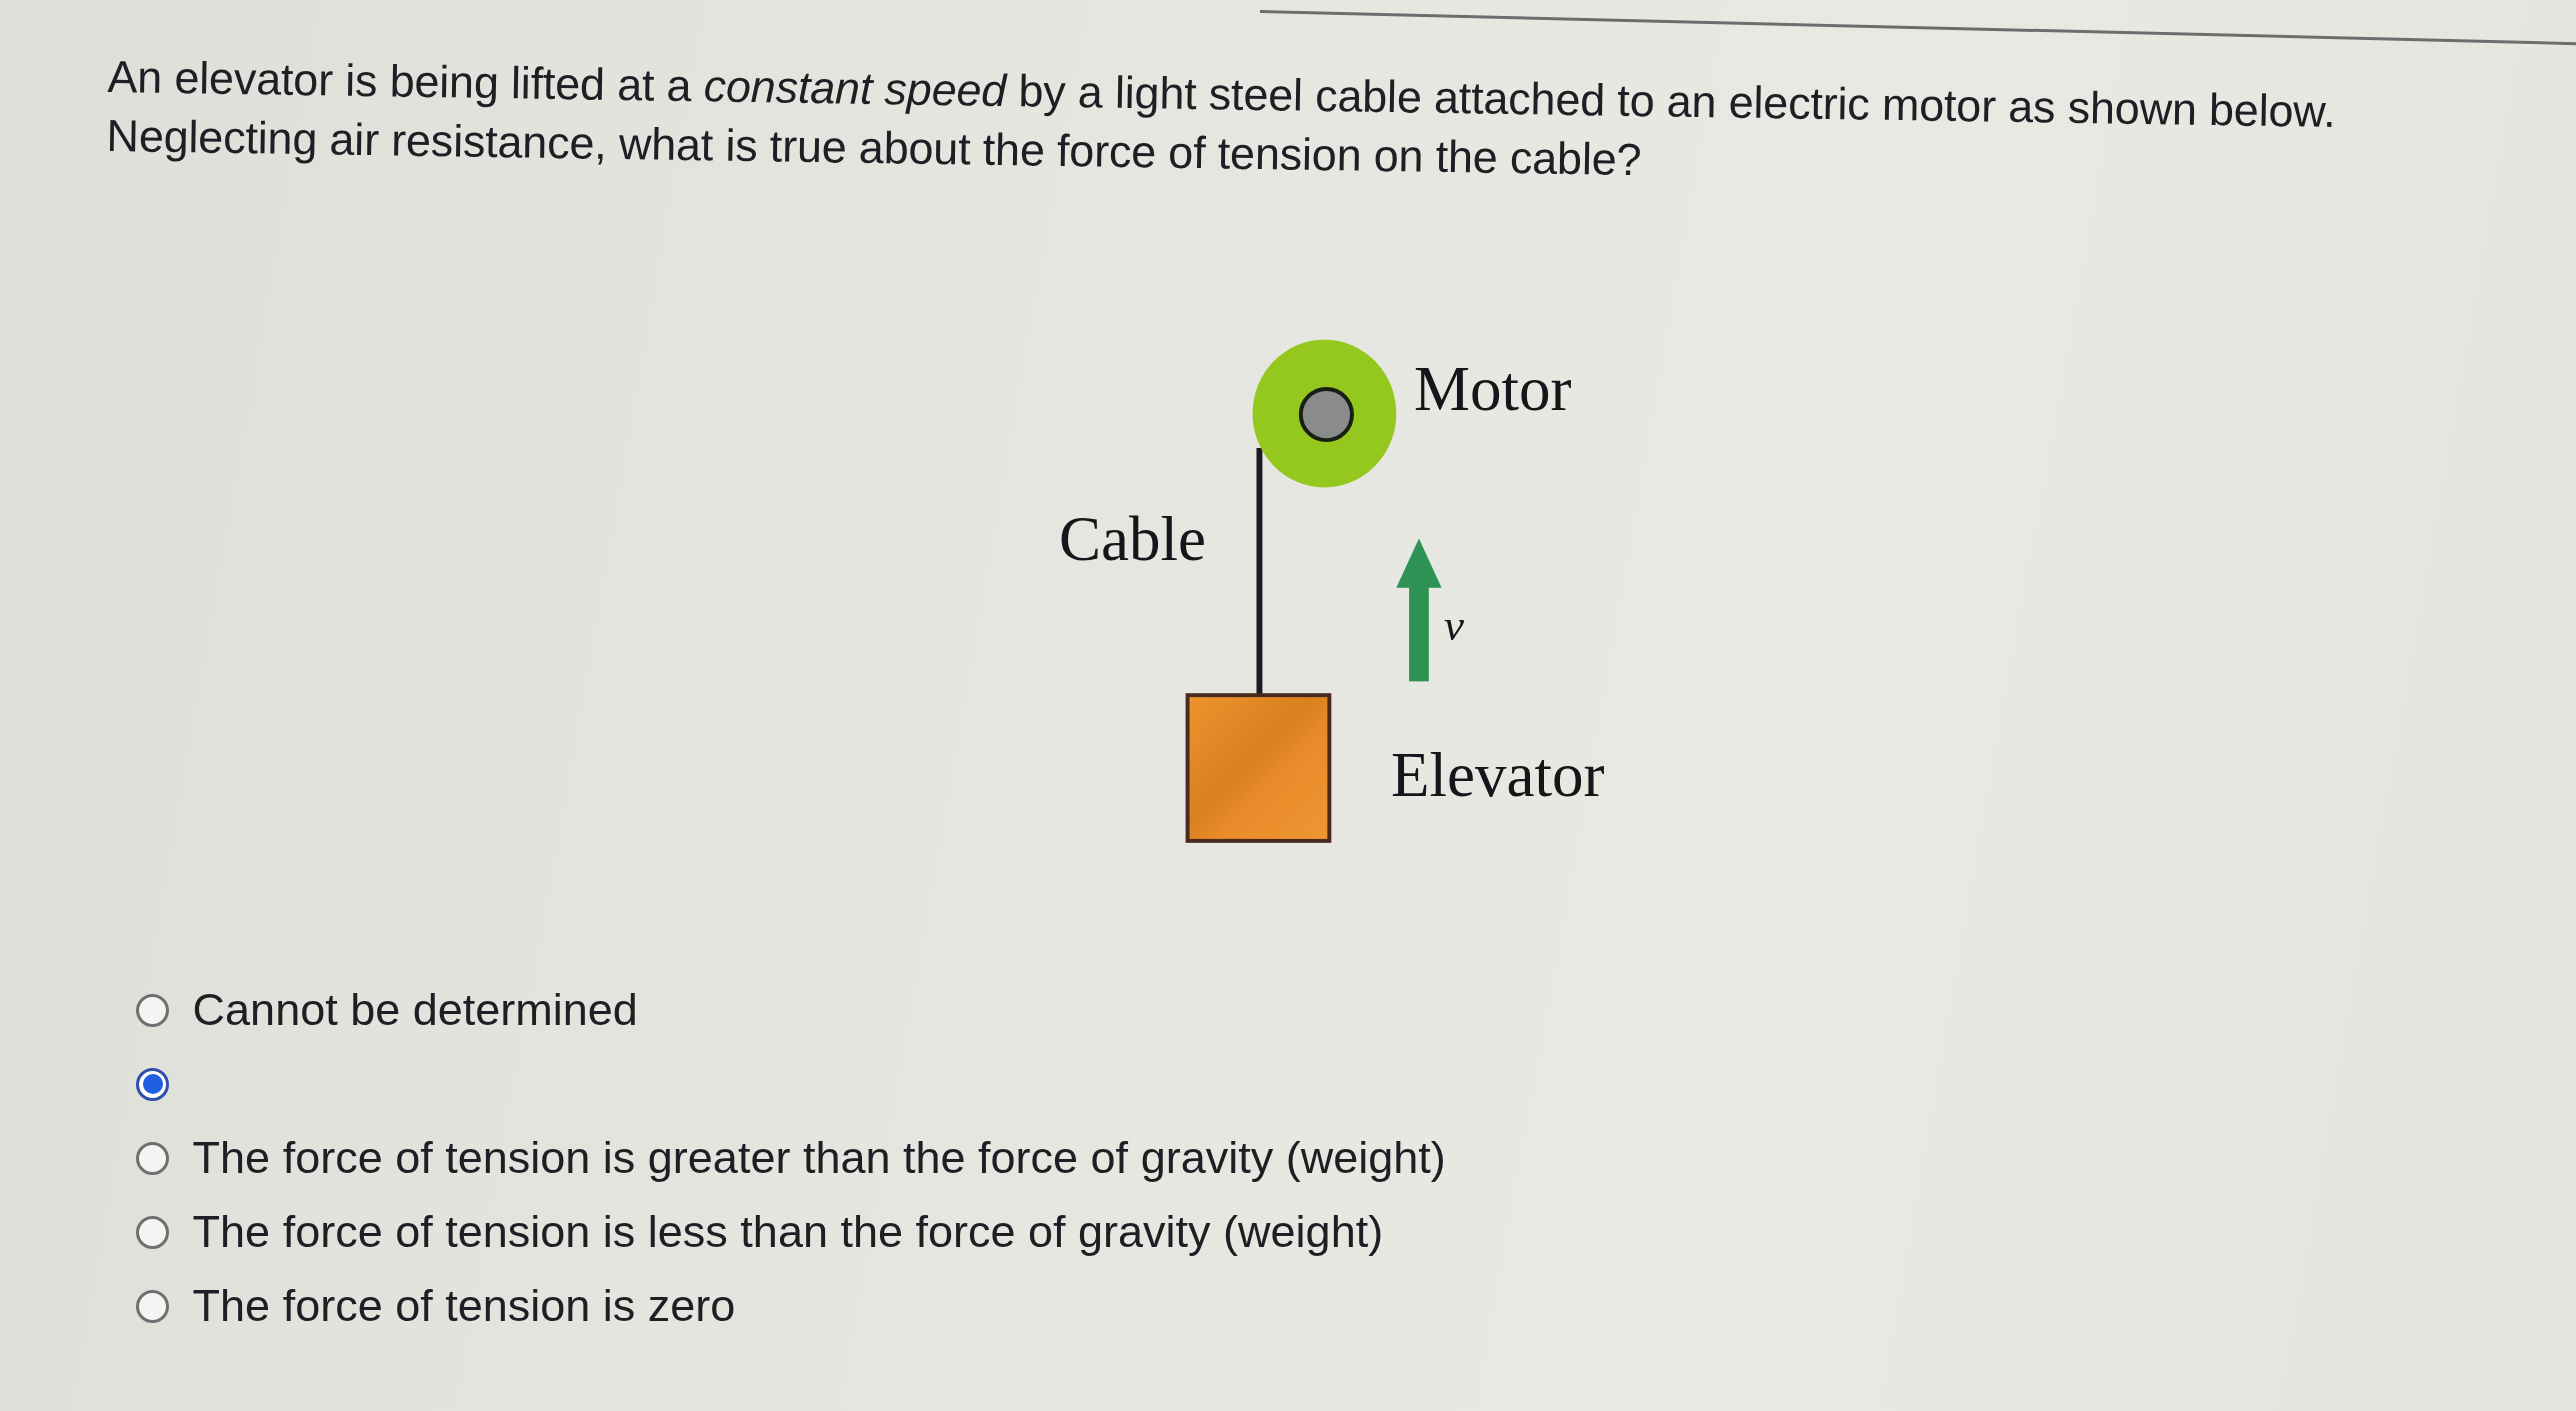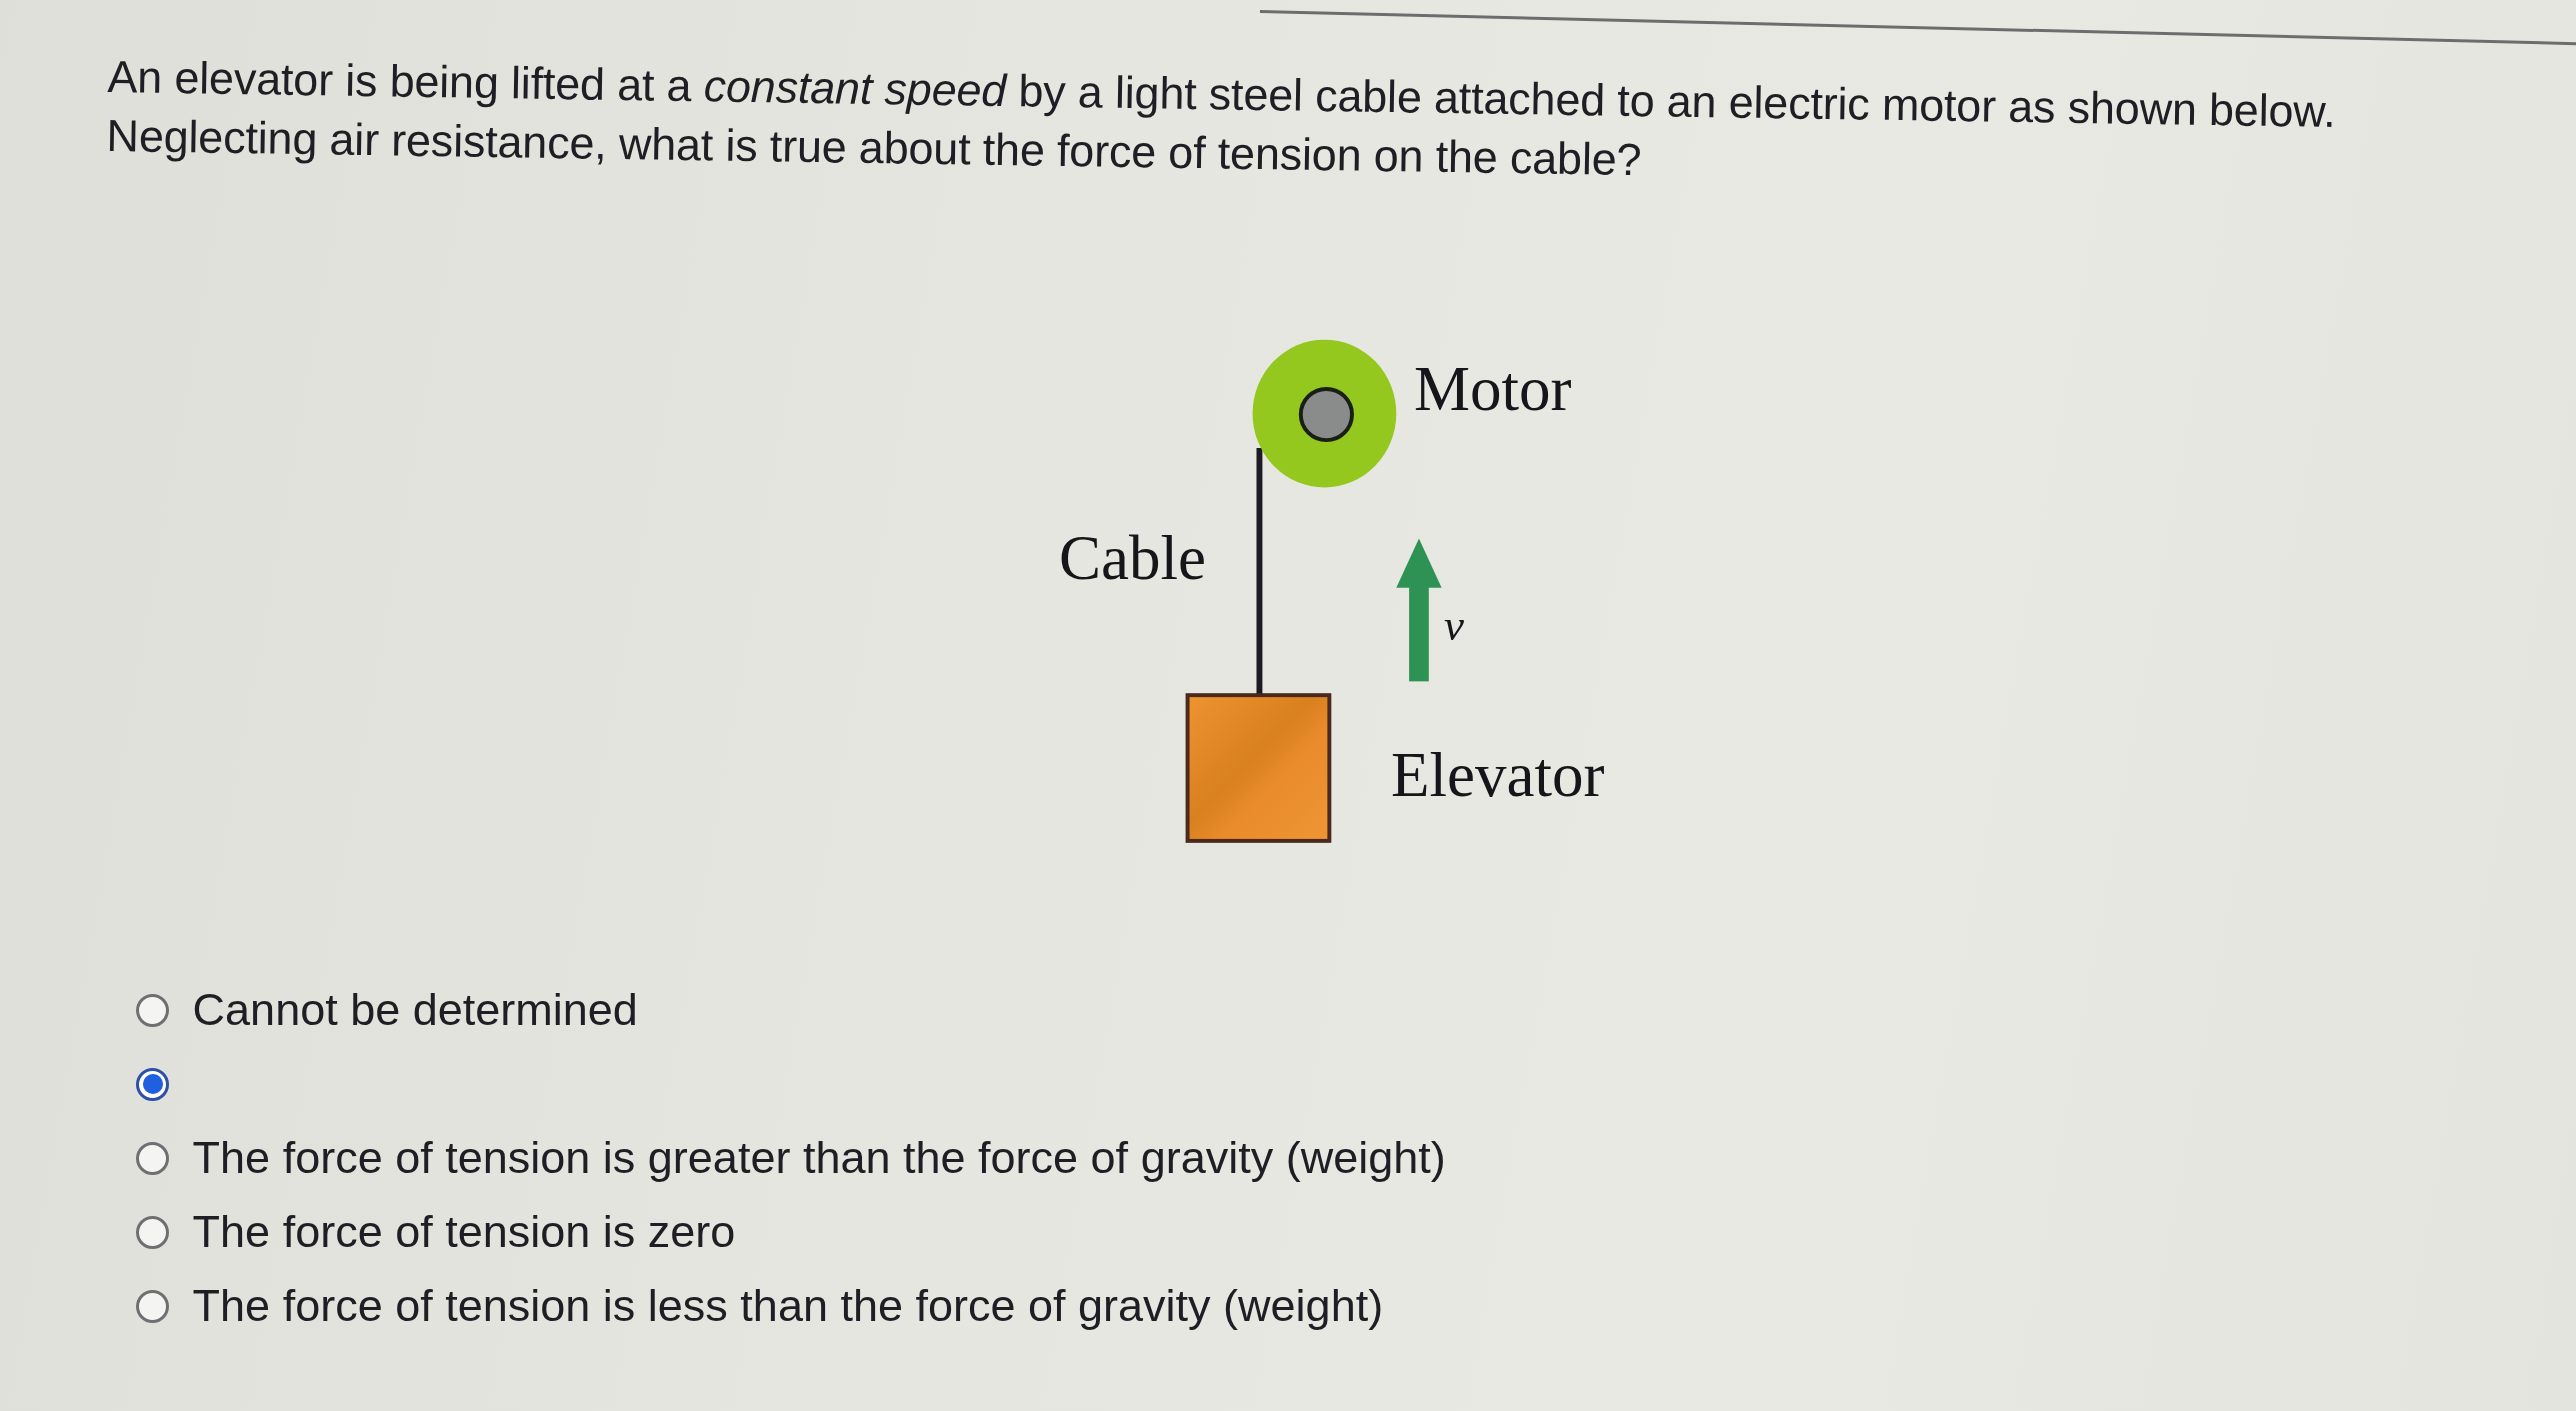--- a/index.html
+++ b/index.html
@@ -132,39 +132,39 @@
 
     <rect x="1206" y="706" width="144" height="148" fill="url(#elevGrad)" stroke="#4a2a1e" stroke-width="4"></rect>
 
     <g>
       <rect x="1431" y="590" width="20" height="102" fill="#2f9255"></rect>
       <polygon points="1441,547 1418,597 1464,597" fill="#2f9255"></polygon>
     </g>
   </svg>
 
   <div class="label-serif" style="left:1414px; top:353px;">Motor</div>
-  <div class="label-serif" style="left:1059px; top:522px;">Cable</div>
+  <div class="label-serif" style="left:1059px; top:503px;">Cable</div>
   <div class="label-serif label-v" style="left:1444px; top:599px;">v</div>
   <div class="label-serif" style="left:1391px; top:739px;">Elevator</div>
 </div>
 
 <div class="options">
   <div class="option">
     <span class="radio"></span>
     <span>Cannot be determined</span>
   </div>
   <div class="option">
     <span class="radio checked"></span>
   </div>
   <div class="option">
     <span class="radio"></span>
     <span>The force of tension is greater than the force of gravity (weight)</span>
   </div>
   <div class="option">
     <span class="radio"></span>
-    <span>The force of tension is zero</span>
+    <span>The force of tension is less than the force of gravity (weight)</span>
   </div>
   <div class="option">
     <span class="radio"></span>
-    <span>The force of tension is less than the force of gravity (weight)</span>
+    <span>The force of tension is zero</span>
   </div>
 </div>
 
 
 </body></html>

